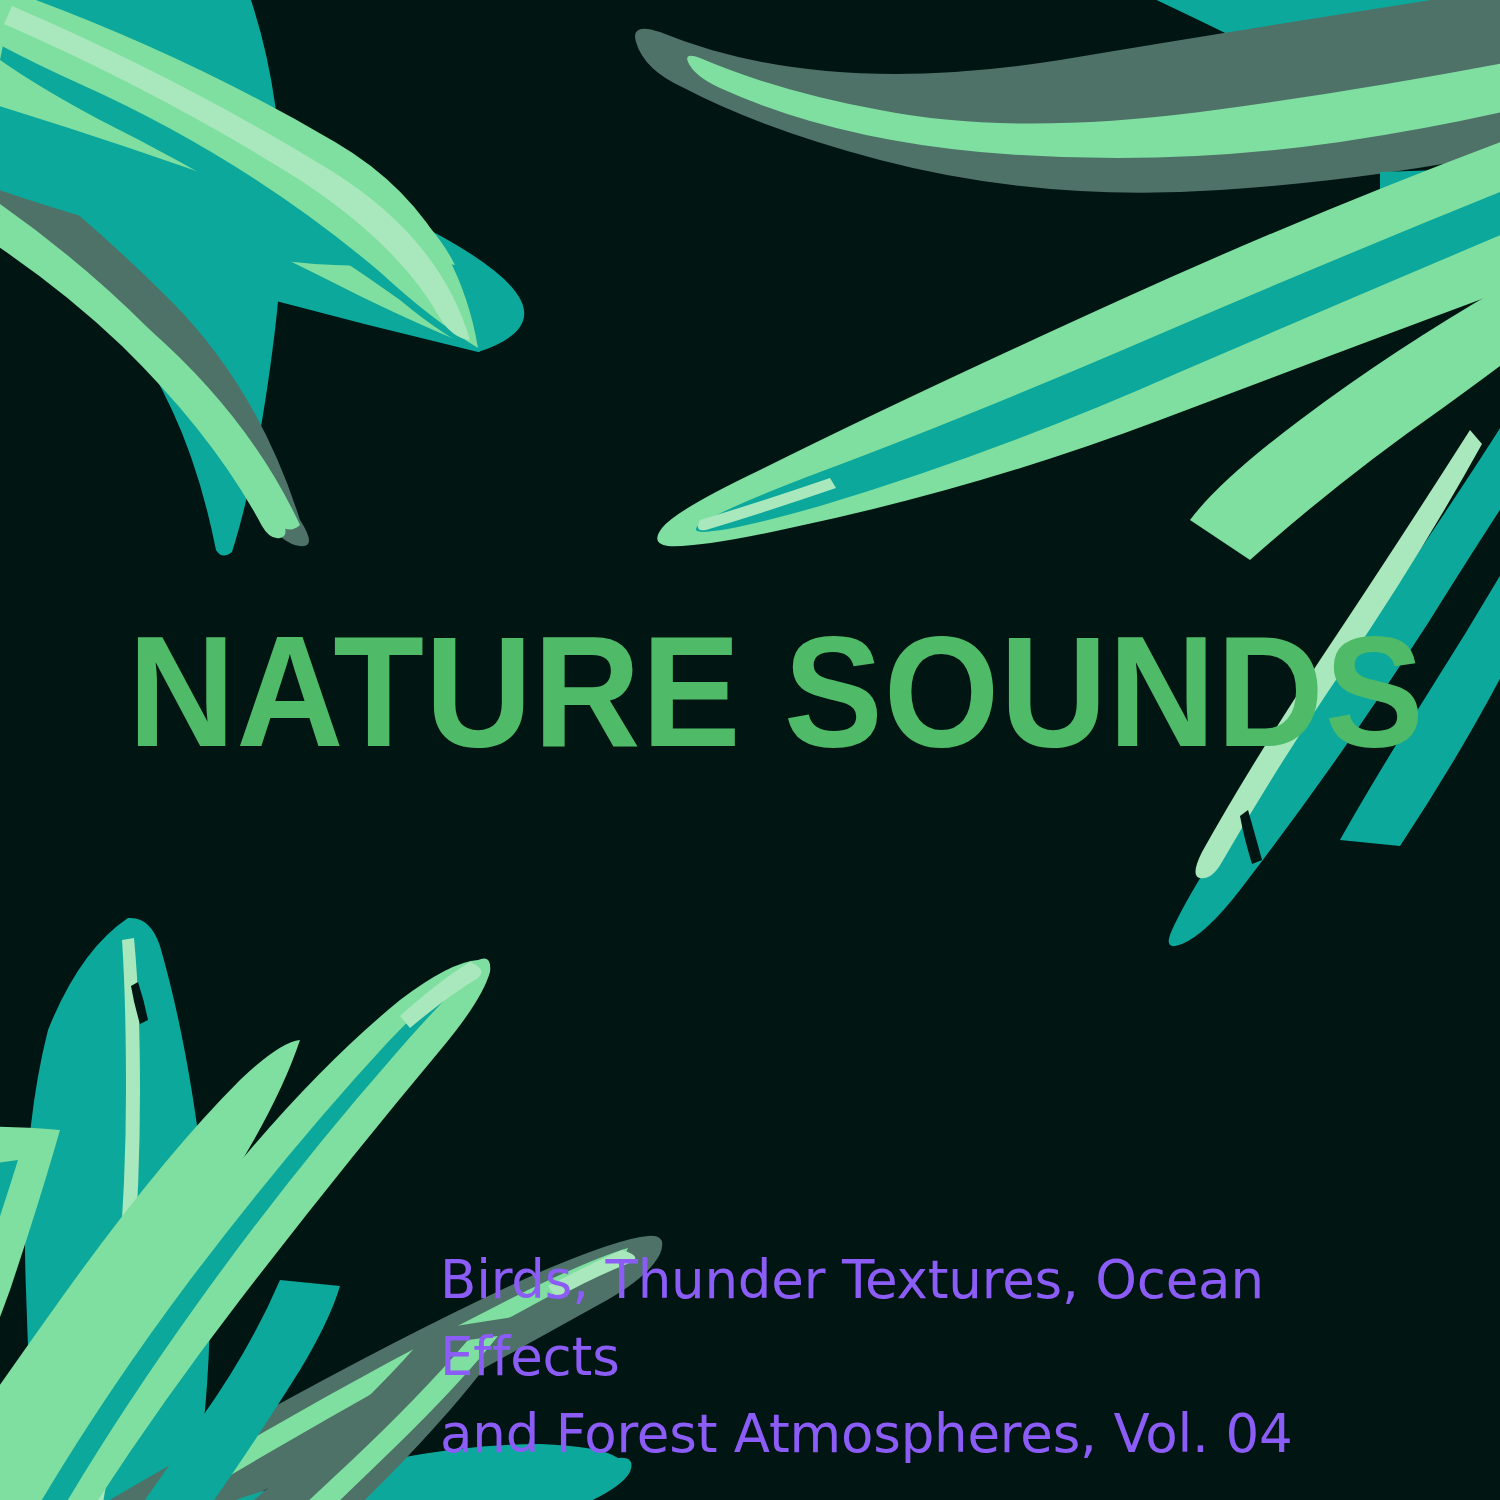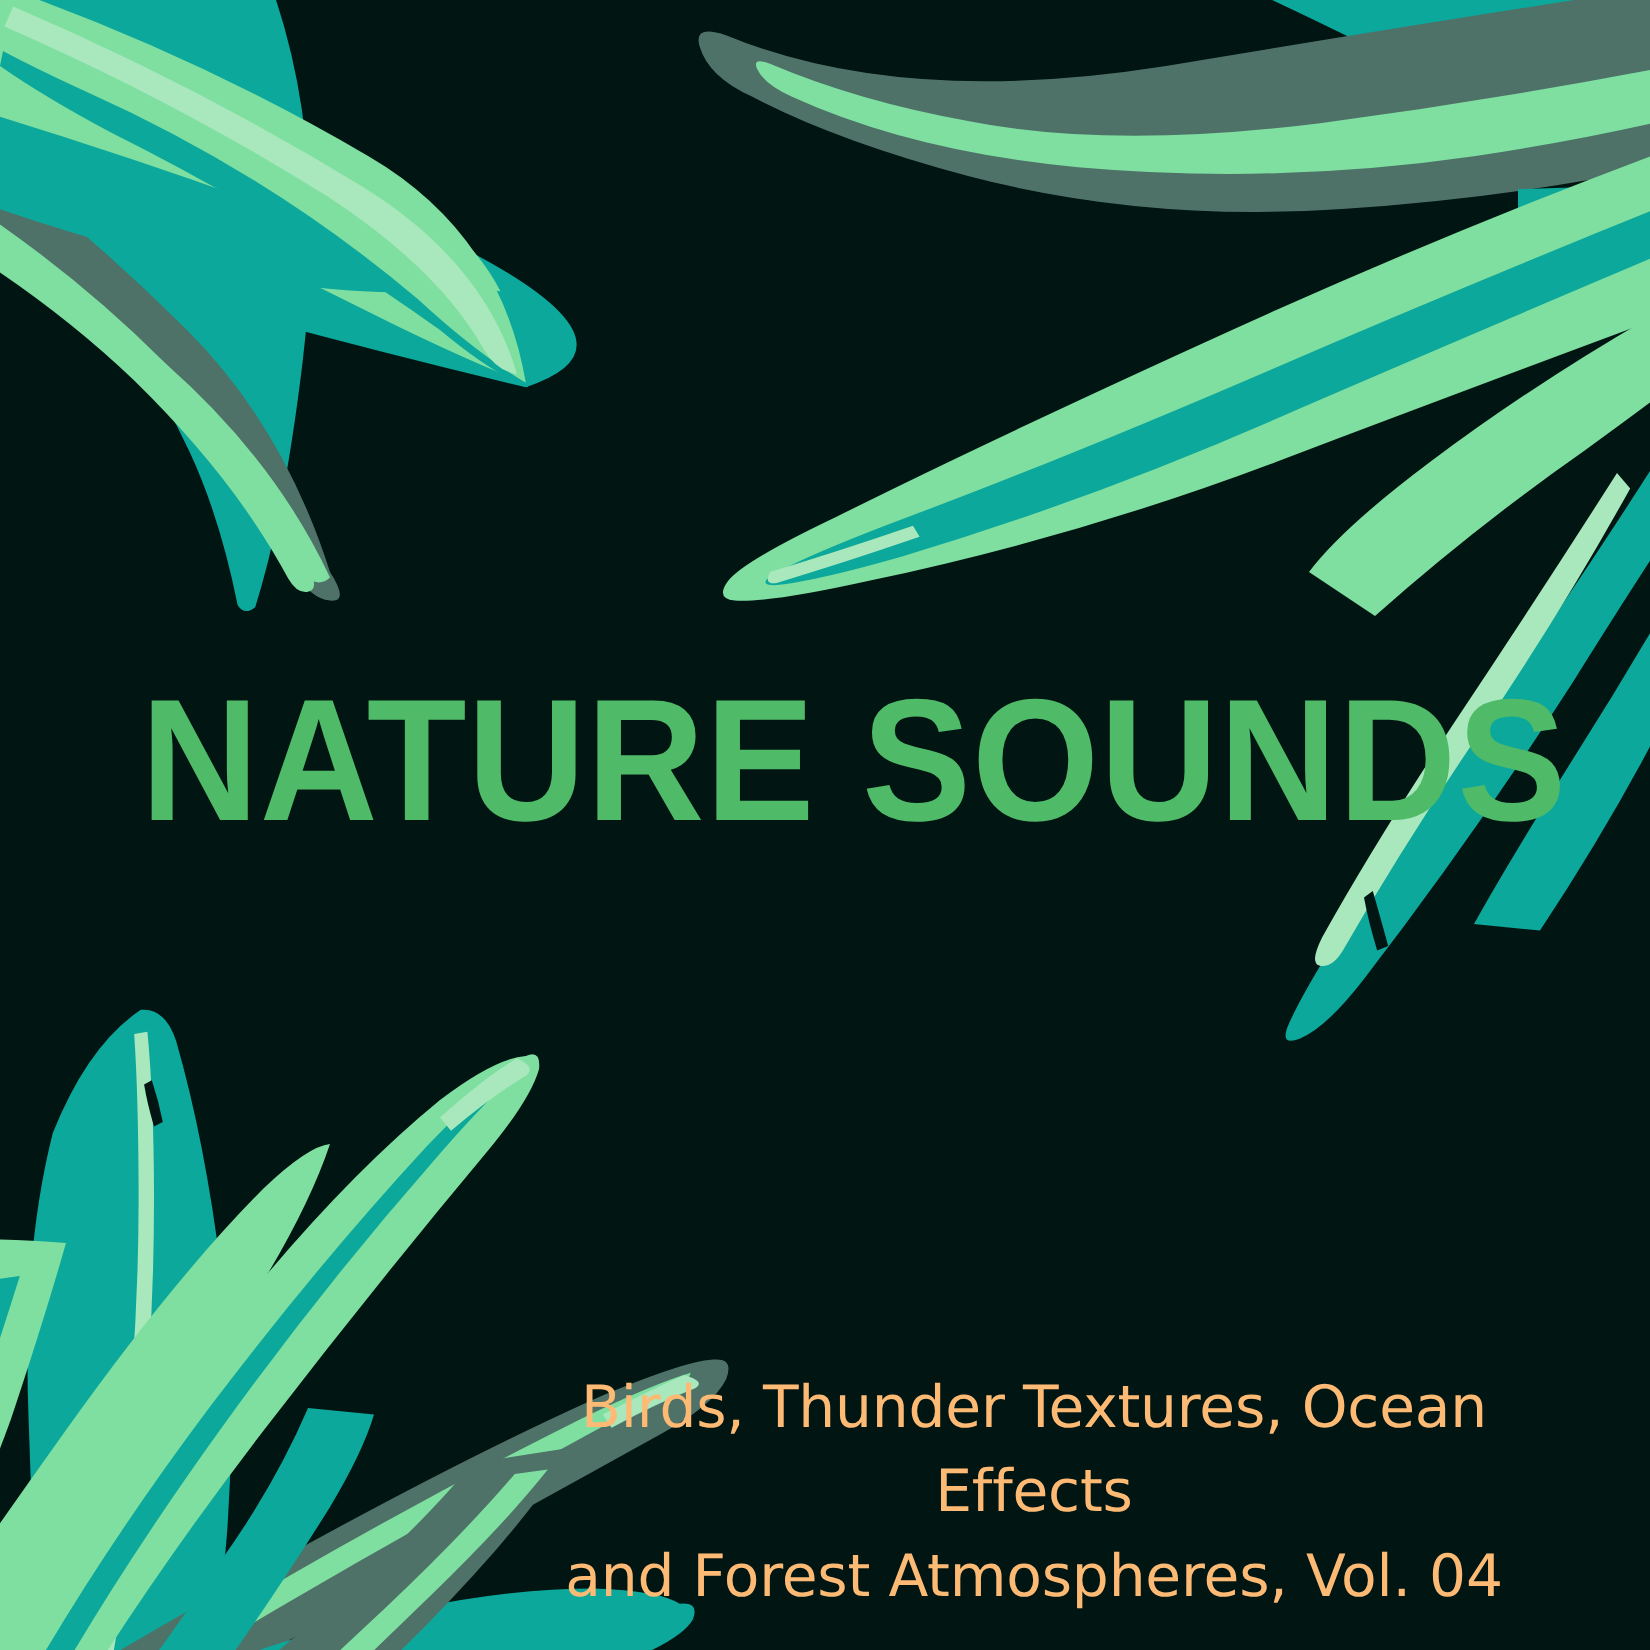--- a/index.html
+++ b/index.html
@@ -45,22 +45,22 @@
     white-space: nowrap;
     transform: scaleX(0.94);
     transform-origin: left center;
   }
   #album-subtitle {
     position: absolute;
     right: 60px;
     top: 1242px;
     width: 1000px;
     margin: 0;
-    text-align: center;
-    color: #fdba74;
+    text-align: left;
+    color: #8b5cf6;
     font-family: "DejaVu Sans", "Liberation Sans", sans-serif;
     font-size: 53px;
     font-weight: 400;
     line-height: 1.45;
     letter-spacing: -0.2px;
   }
   #album-subtitle .sub-line {
     display: block;
   }
 </style>

